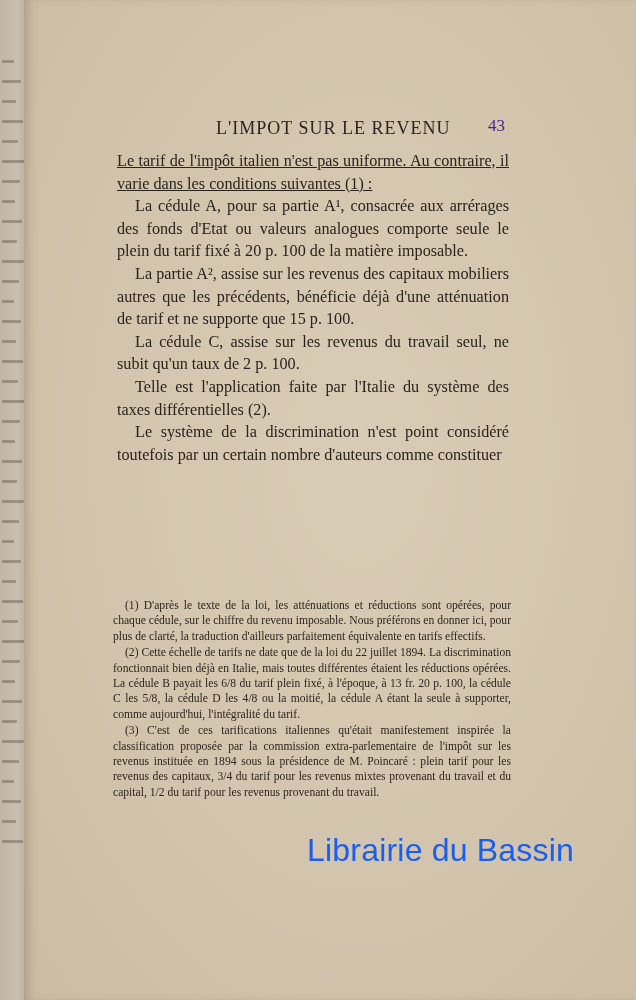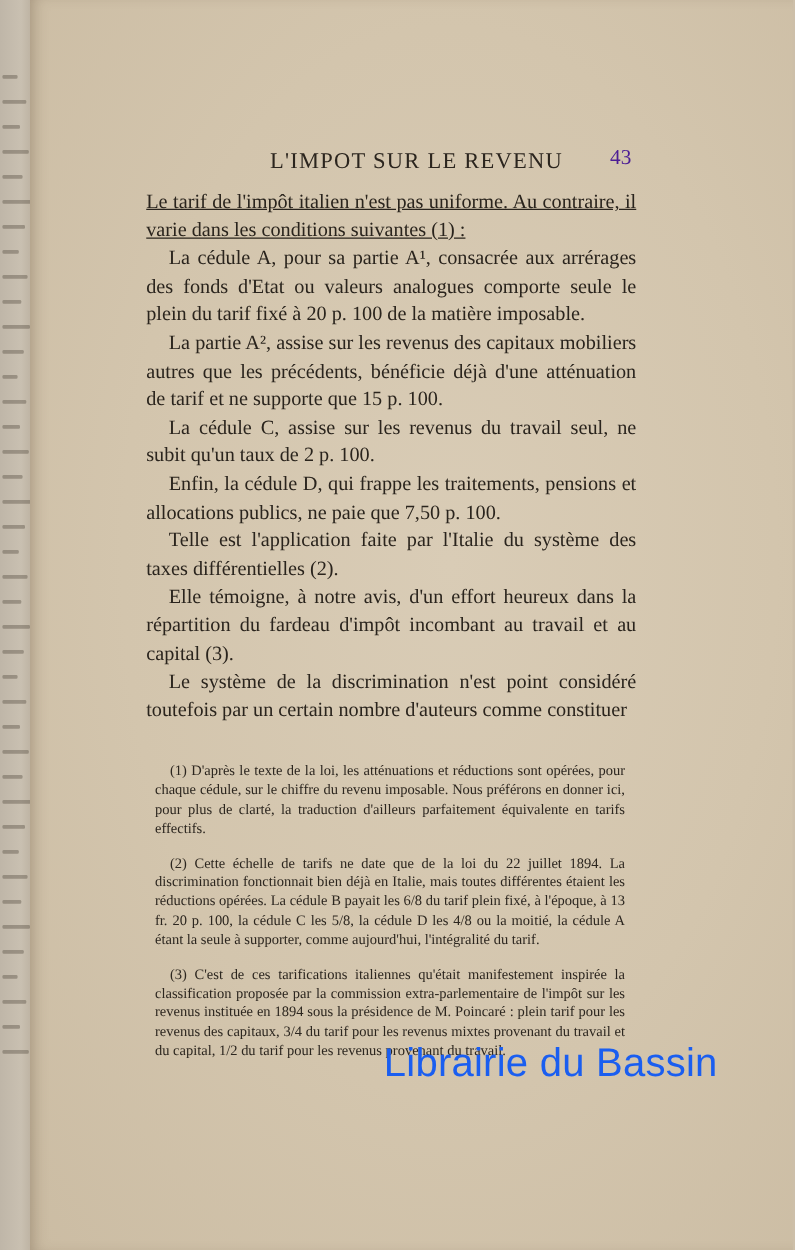--- a/index.html
+++ b/index.html
@@ -35,21 +35,21 @@
     position: absolute; left: 117px; top: 150px; width: 392px;
     font-size: 16.2px; line-height: 22.6px; text-align: justify;
   }
   .body-text p { margin: 0; text-indent: 18px; }
   .body-text p.first { text-indent: 0; text-decoration: underline; }
   .footnotes {
     position: absolute; left: 112px; top: 597px; width: 400px;
     font-size: 11.6px; line-height: 15.4px; text-align: justify;
     color: #2c261f;
   }
-  .footnotes p { margin: 12px; text-indent: 12px; }
+  .footnotes p { margin: 1px; text-indent: 12px; }
   .watermark {
     position: absolute; left: 307px; top: 832px;
     font-family: "Liberation Sans", "DejaVu Sans", sans-serif;
     font-size: 32px; color: #1a5ef0; letter-spacing: 0.2px; text-align: center;
   }
 </style>
 </head>
 <body>
 
 <div class="left-page">
@@ -99,23 +99,21 @@
 </div>
 
 <div class="running-head">L'IMPOT SUR LE REVENU</div>
 <div class="page-number">43</div>
 
 <div class="body-text">
   <p class="first">Le tarif de l'impôt italien n'est pas uniforme. Au contraire, il varie dans les conditions suivantes (1) :</p>
   <p>La cédule A, pour sa partie A¹, consacrée aux arrérages des fonds d'Etat ou valeurs analogues comporte seule le plein du tarif fixé à 20 p. 100 de la matière imposable.</p>
   <p>La partie A², assise sur les revenus des capitaux mobiliers autres que les précédents, bénéficie déjà d'une atténuation de tarif et ne supporte que 15 p. 100.</p>
   <p>La cédule C, assise sur les revenus du travail seul, ne subit qu'un taux de 2 p. 100.</p>
-  <p>Enfin, la cédule D, qui frappe les traitements, pensions et allocations publics, ne paie que 7,50 p. 100.</p>
   <p>Telle est l'application faite par l'Italie du système des taxes différentielles (2).</p>
-  <p>Elle témoigne, à notre avis, d'un effort heureux dans la répartition du fardeau d'impôt incombant au travail et au capital (3).</p>
   <p>Le système de la discrimination n'est point considéré toutefois par un certain nombre d'auteurs comme constituer</p>
 </div>
 
 <div class="footnotes">
   <p>(1) D'après le texte de la loi, les atténuations et réductions sont opérées, pour chaque cédule, sur le chiffre du revenu imposable. Nous préférons en donner ici, pour plus de clarté, la traduction d'ailleurs parfaitement équivalente en tarifs effectifs.</p>
   <p>(2) Cette échelle de tarifs ne date que de la loi du 22 juillet 1894. La discrimination fonctionnait bien déjà en Italie, mais toutes différentes étaient les réductions opérées. La cédule B payait les 6/8 du tarif plein fixé, à l'époque, à 13 fr. 20 p. 100, la cédule C les 5/8, la cédule D les 4/8 ou la moitié, la cédule A étant la seule à supporter, comme aujourd'hui, l'intégralité du tarif.</p>
   <p>(3) C'est de ces tarifications italiennes qu'était manifestement inspirée la classification proposée par la commission extra-parlementaire de l'impôt sur les revenus instituée en 1894 sous la présidence de M. Poincaré : plein tarif pour les revenus des capitaux, 3/4 du tarif pour les revenus mixtes provenant du travail et du capital, 1/2 du tarif pour les revenus provenant du travail.</p>
 </div>
 
 <div class="watermark">Librairie du Bassin</div>

